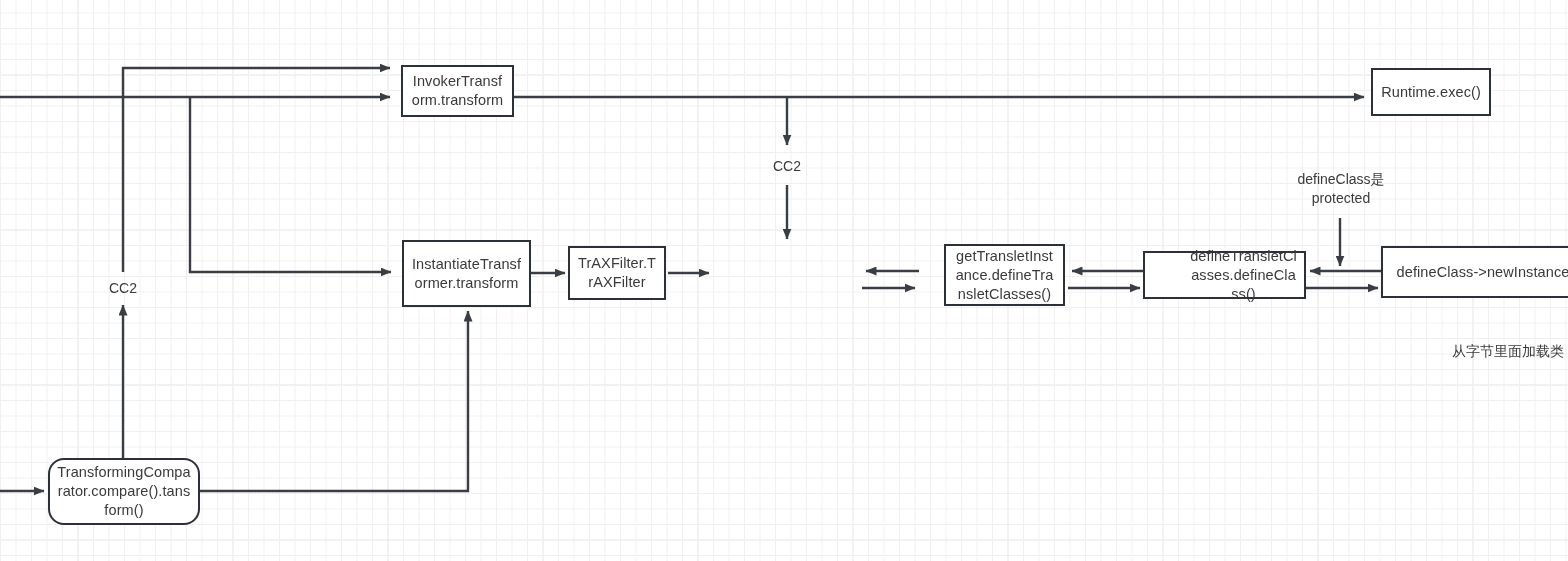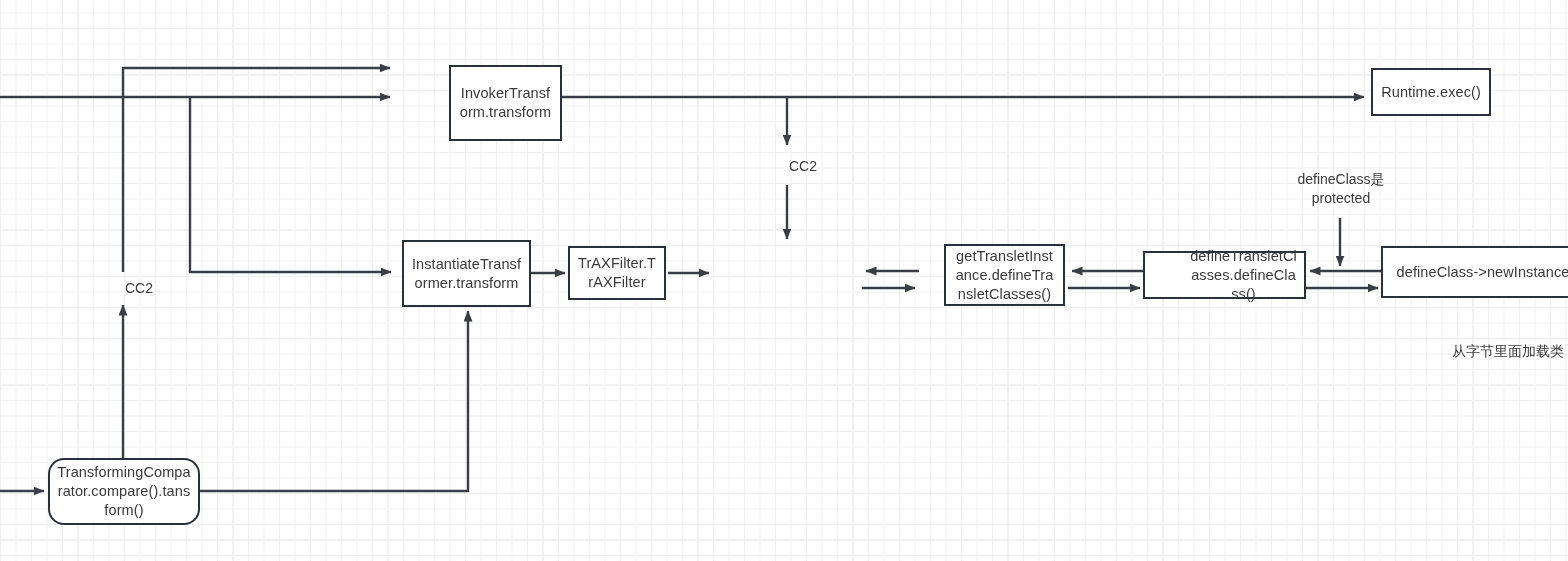--- a/index.html
+++ b/index.html
@@ -53,21 +53,21 @@
     word-break: break-word;
   }
   .node.rounded {
     border-radius: 16px;
   }
   .edge-label {
     position: absolute;
     color: #3a3a3a;
     font-size: 14px;
     line-height: 18px;
-    text-align: right;
+    text-align: center;
     background: transparent;
     white-space: nowrap;
   }
   .note {
     position: absolute;
     color: #3a3a3a;
     font-size: 14px;
     line-height: 19px;
     text-align: center;
   }
@@ -116,21 +116,21 @@
       <path d="M0,491 L44,491" marker-end="url(#ah)"></path>
 
       <path d="M200,491 L468,491 L468,311" marker-end="url(#ah)"></path>
 
       <path d="M123,455 L123,305" marker-end="url(#ah)"></path>
       <path d="M123,455 L123,465"></path>
 
     </g>
   </svg>
 
-  <div class="node" style="left:401px; top:65px; width:113px; height:76px;margin-left:48px;">InvokerTransform.transform</div>
+  <div class="node" style="left:401px; top:65px; width:113px; height:52px;">InvokerTransform.transform</div>
 
   <div class="node" style="left:402px; top:240px; width:129px; height:67px;">InstantiateTransformer.transform</div>
 
   <div class="node" style="left:1371px; top:68px; width:120px; height:48px;">Runtime.exec()</div>
 
   <div class="node" style="left:568px; top:246px; width:98px; height:54px;">TrAXFilter.TrAXFilter</div>
 
 
   <div class="node" style="left:944px; top:244px; width:121px; height:62px;">getTransletInstance.defineTransletClasses()</div>
 

